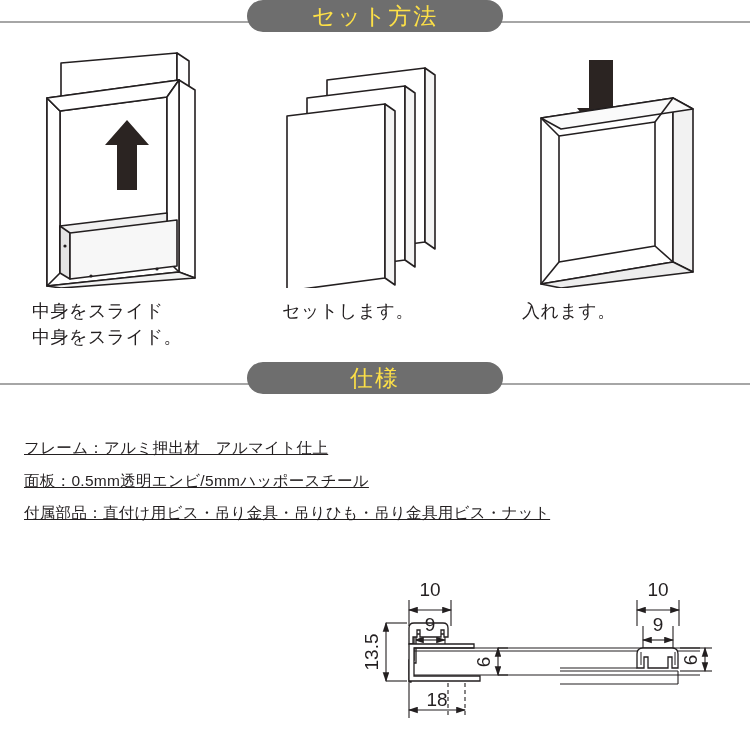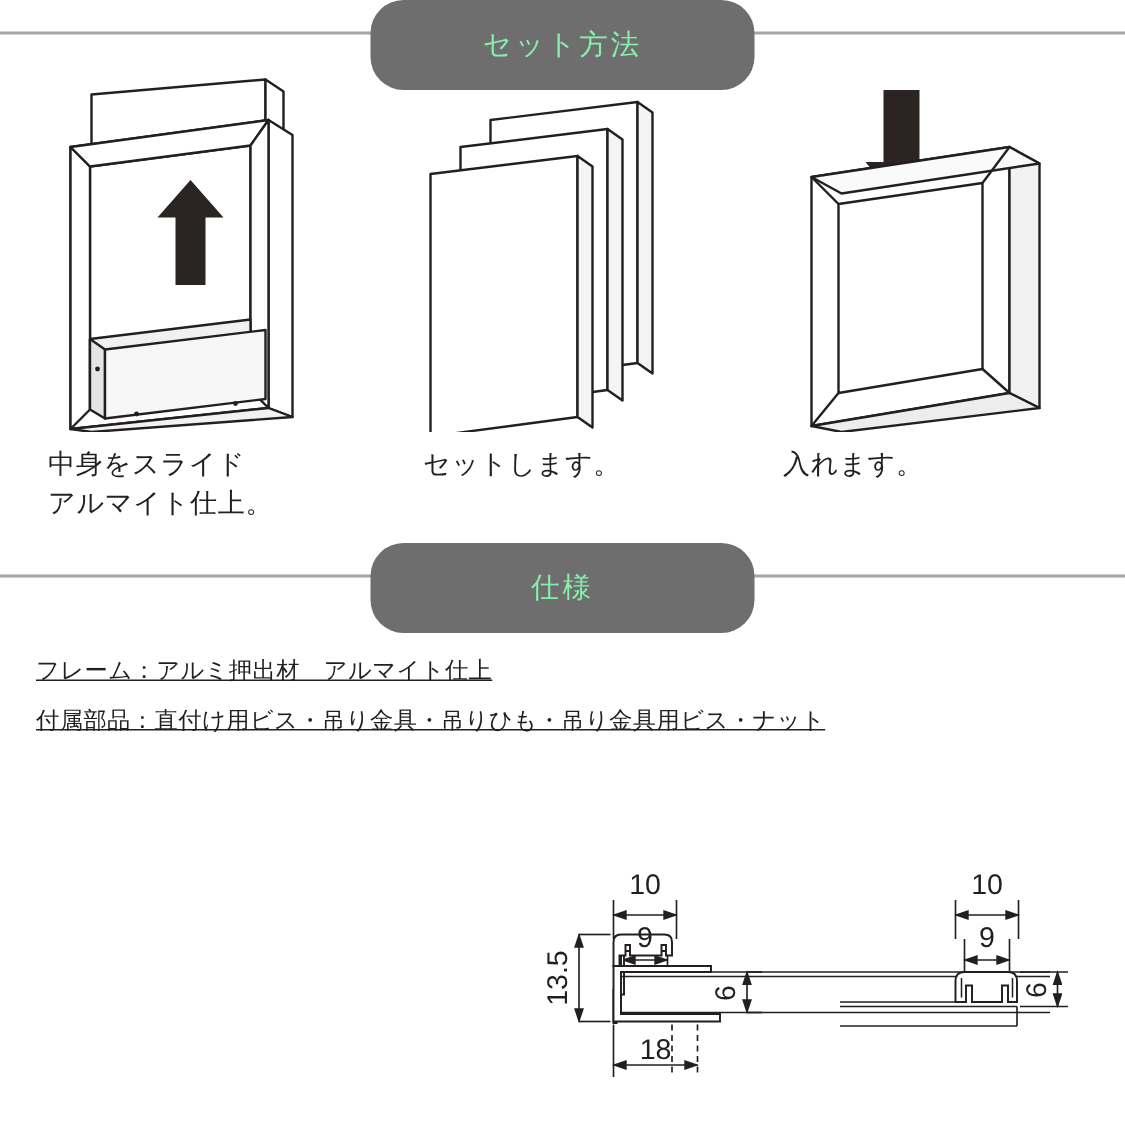--- a/index.html
+++ b/index.html
@@ -28,37 +28,36 @@
     top: 21px;
     height: 2px;
     background: #a6a6a6;
   }
   .banner-pill {
     position: absolute;
     left: 50%;
     transform: translateX(-50%);
     top: 0;
     width: 256px;
-    height: 60px;
+    height: 32px;
     background: #6e6e6e;
     border-radius: 22px;
-    color: #86efac;
-    font-size: 19px;
+    color: #fde047;
+    font-size: 23px;
     letter-spacing: 2px;
     display: flex;
     align-items: center;
     justify-content: center;
   }
 
   
   .steps {
     display: flex;
     margin-top: 6px;
     padding: 0 0;
-    font-family: Liberation Mono, monospace;
   }
   .step {
     flex: 1;
     display: flex;
     flex-direction: column;
     align-items: center;
   }
   .step-art {
     height: 238px;
     width: 100%;
@@ -130,21 +129,21 @@
           <circle cx="38" cy="196" r="1.6"></circle>
           <circle cx="64" cy="226" r="1.6"></circle>
           <circle cx="130" cy="219" r="1.6"></circle>
         </g>
 
         <polygon points="78,95 100,70 122,95 110,95 110,140 90,140 90,95" fill="#2b2422"></polygon>
       </svg>
     </div>
     <div class="step-caption">
       <div>中身をスライド</div>
-      <div>アルマイト仕上。</div>
+      <div>中身をスライド。</div>
     </div>
   </div>
 
   <div class="step">
     <div class="step-art">
       <svg width="196" height="238" viewBox="0 0 196 238">
         <g fill="#ffffff" stroke="#231f20" stroke-width="1.6" stroke-linejoin="round">
 
           <polygon points="50,30 148,18 148,192 50,205"></polygon>
           <polygon points="148,18 158,25 158,199 148,192" fill="#f4f4f4"></polygon>
@@ -193,20 +192,21 @@
 
 </div>
 
 <div class="banner-wrap" style="margin-top:12px;padding-left:12px;">
   <div class="banner-rule"></div>
   <div class="banner-pill">仕様</div>
 </div>
 
 <div class="spec-list">
   <div class="spec-line">フレーム：アルミ押出材　アルマイト仕上</div>
+  <div class="spec-line">面板：0.5mm透明エンビ/5mmハッポースチール</div>
   <div class="spec-line">付属部品：直付け用ビス・吊り金具・吊りひも・吊り金具用ビス・ナット</div>
 </div>
 
 <div class="drawing">
   <svg width="750" height="212" viewBox="0 0 750 212">
     <defs>
       <marker id="ah" markerWidth="9" markerHeight="9" refX="8" refY="3" orient="auto" markerUnits="strokeWidth">
         <path d="M0,0 L9,3 L0,6 z" fill="#231f20"></path>
       </marker>
       <marker id="ah2" markerWidth="9" markerHeight="9" refX="1" refY="3" orient="auto" markerUnits="strokeWidth">

